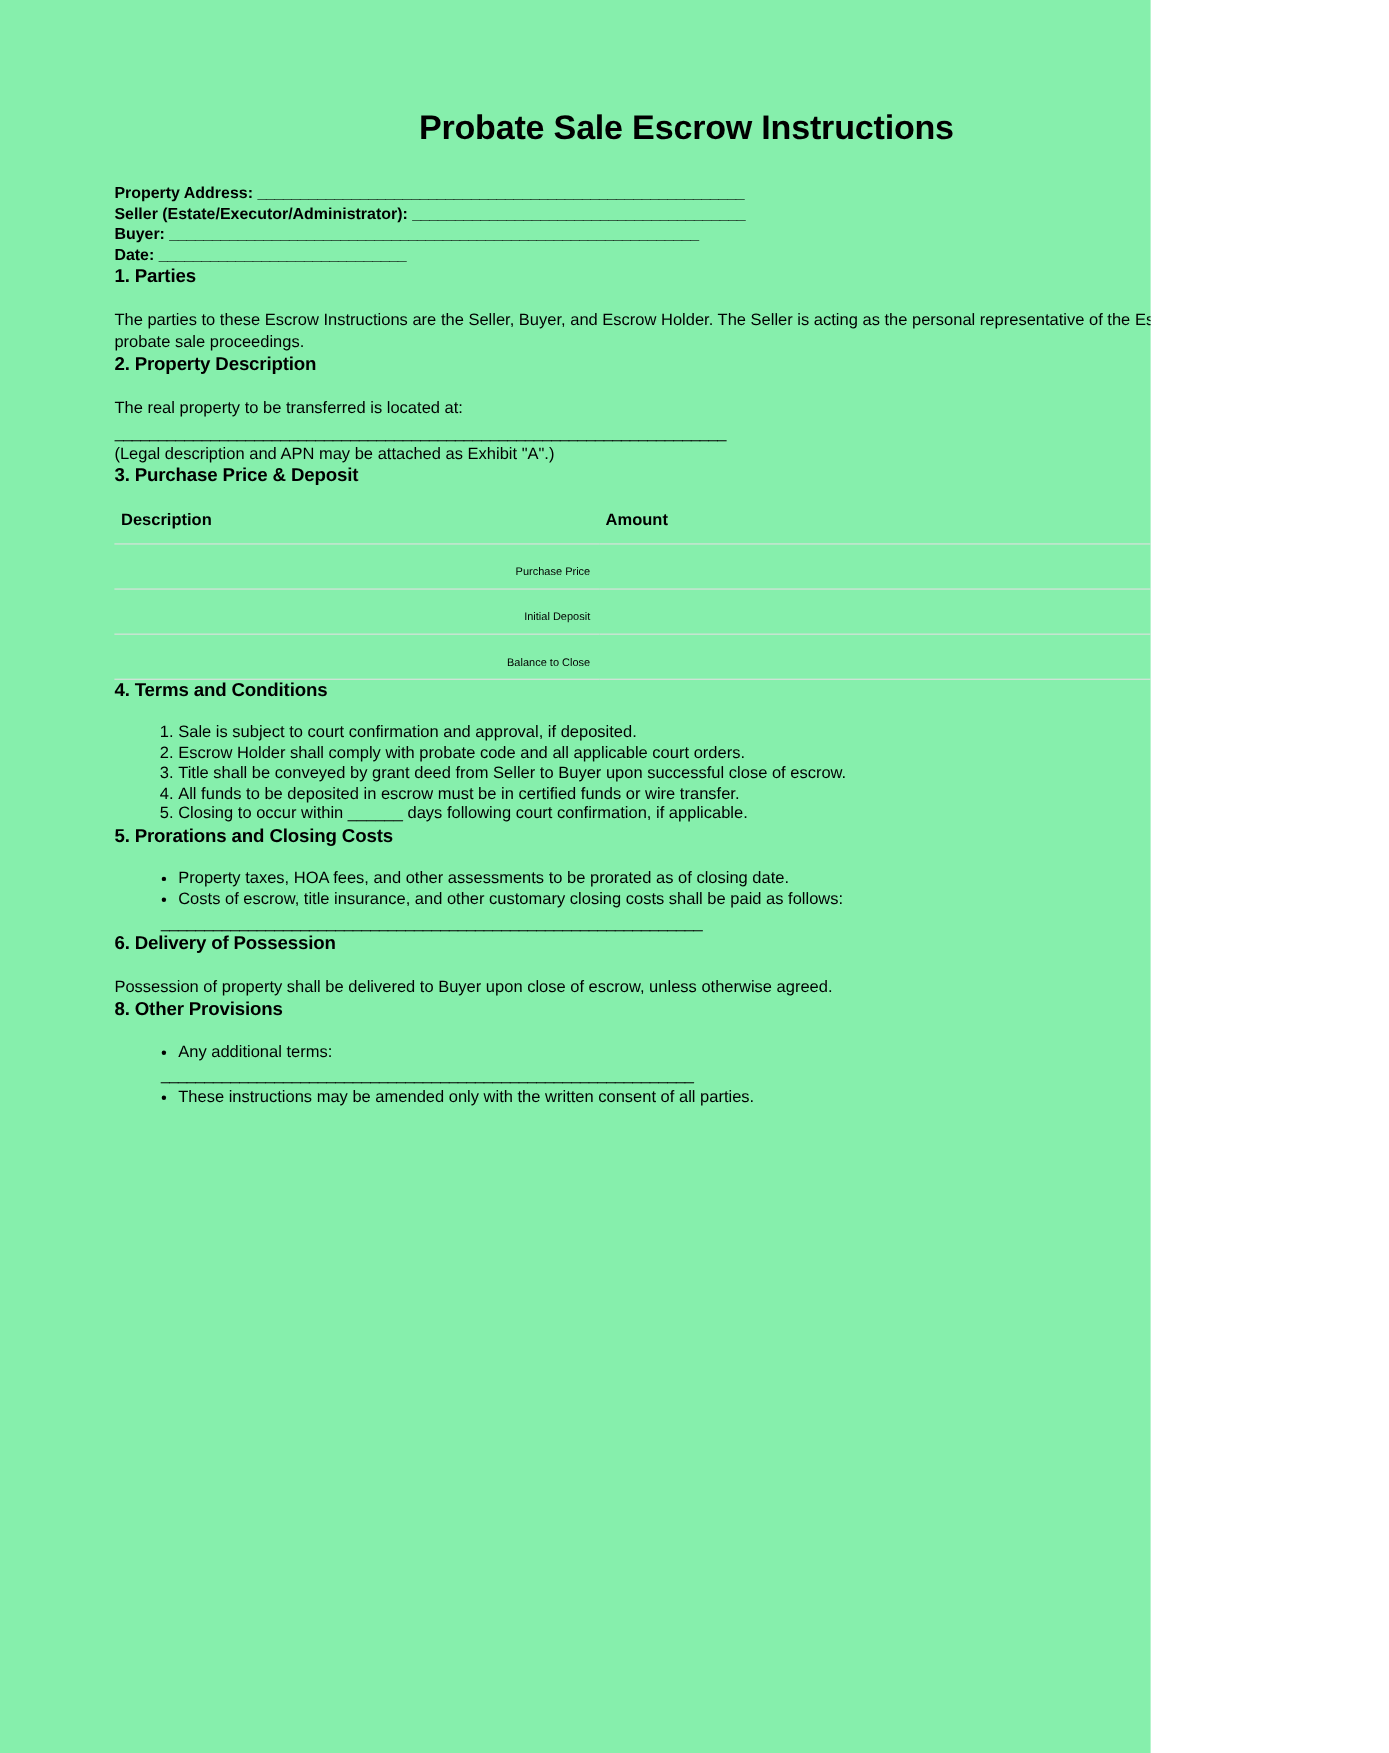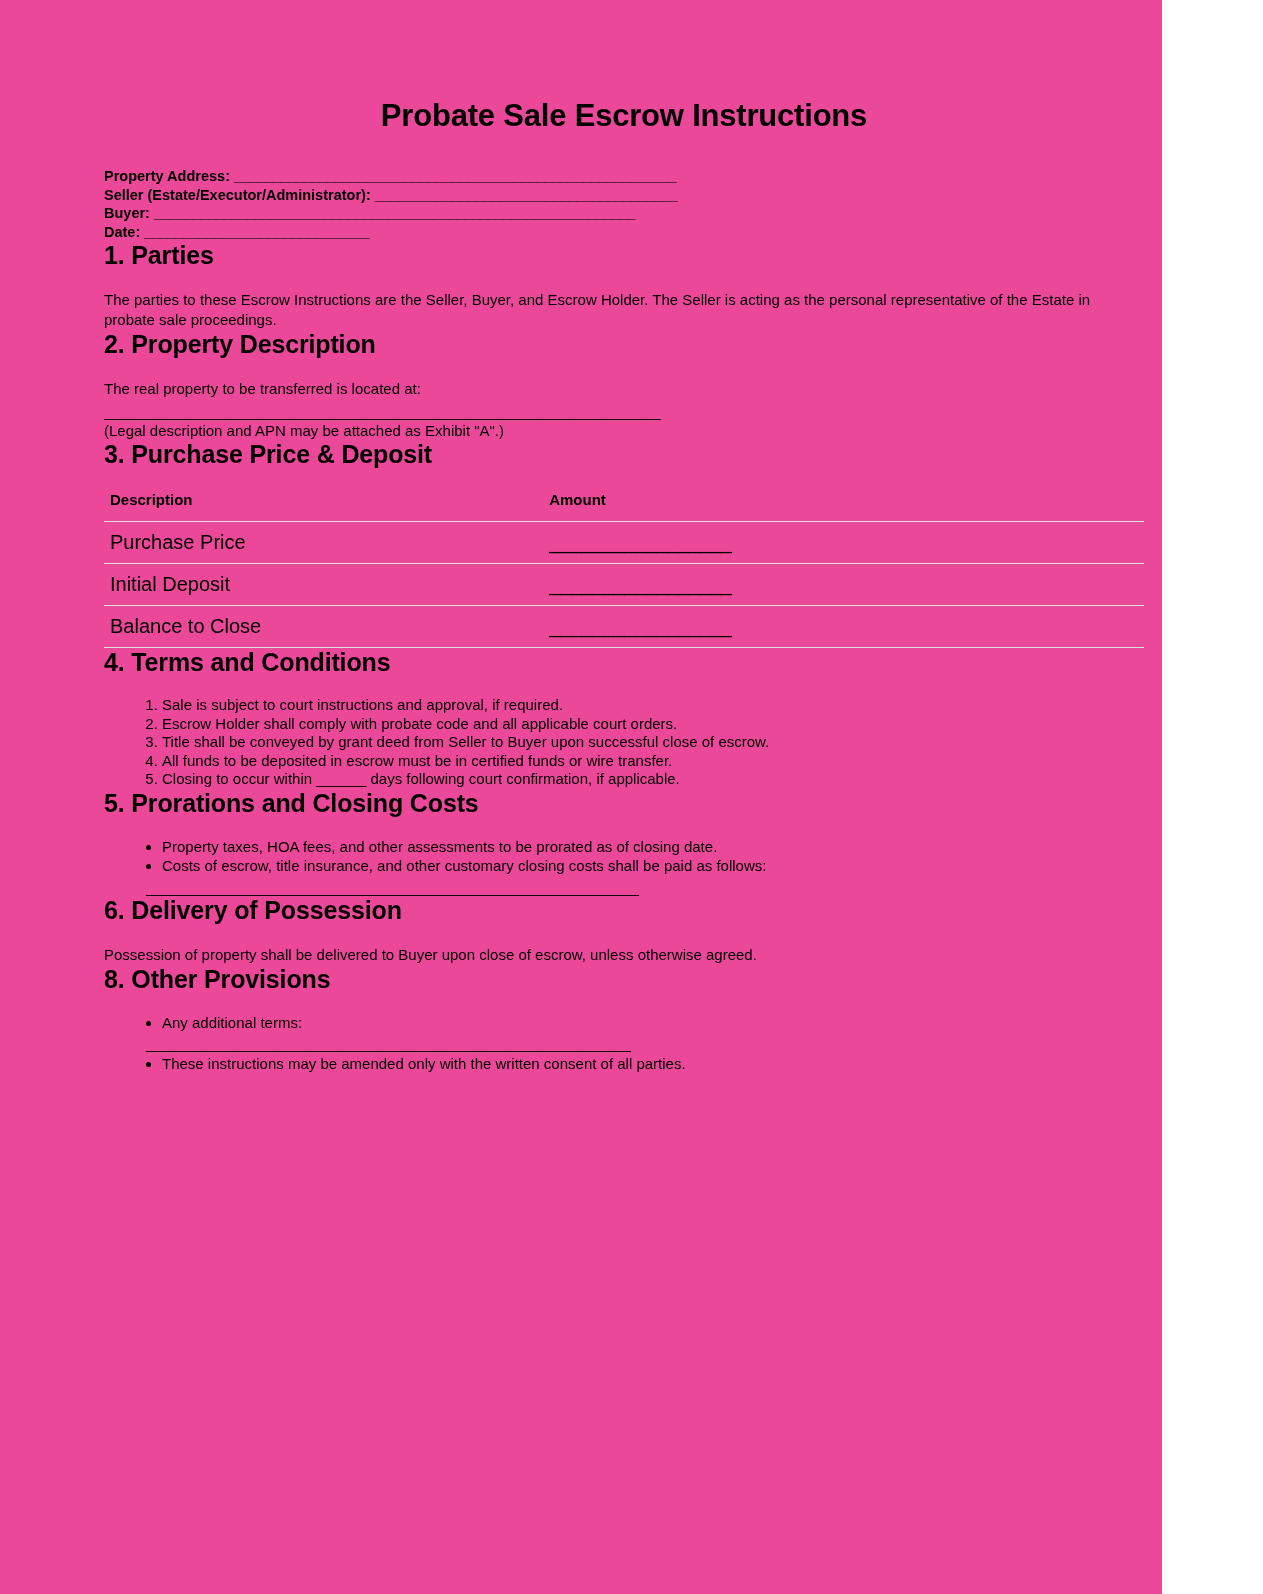--- a/index.html
+++ b/index.html
@@ -7,23 +7,23 @@
     margin: 0;
     padding: 0;
     background: #ffffff;
   }
   body {
     font-family: "Liberation Sans", sans-serif;
     color: #000000;
   }
   .page {
     position: relative;
-    width: 1162px;
+    width: 1046px;
     height: 1594px;
-    background: #ec4899;
+    background: #86efac;
     overflow: hidden;
     box-sizing: border-box;
   }
   .content {
     position: absolute;
     left: 104px;
     top: 0;
     width: 1040px;
   }
   
@@ -47,21 +47,21 @@
   }
   .field-label {
     font-weight: bold;
   }
   .field-rule {
     font-weight: bold;
     letter-spacing: -0.3px;
   }
   
   h2.section-heading {
-    font-size: 25px;
+    font-size: 17px;
     font-weight: bold;
     margin: 0;
     padding: 0;
     letter-spacing: -0.15px;
   }
   .sec-gap-1  { margin-top: 42px; }
   .sec-gap-2  { margin-top: 54px; }
   .sec-gap-3  { margin-top: 56px; }
   .sec-gap-4  { margin-top: 58px; }
   .sec-gap-5  { margin-top: 50px; }
@@ -97,24 +97,24 @@
     font-size: 15px;
   }
   table.price-table th {
     text-align: left;
     font-weight: bold;
     font-size: 15px;
     padding: 0 8px 13px 6px;
     border-bottom: 1px solid #e0e0e0;
   }
   table.price-table td {
-    text-align: left;
+    text-align: right;
     padding: 9px 8px 9px 6px;
     border-bottom: 1px solid #e0e0e0;
-    font-size: 20px;
+    font-size: 10px;
     vertical-align: bottom;
     height: 22px;
     margin-left: 31px;
   }
   table.price-table th.col-desc,
   table.price-table td.col-desc { width: 438px; }
   table.price-table th.col-amt,
   table.price-table td.col-amt  { width: 602px; }
   .amt-rule {
     display: inline-block;
@@ -221,21 +221,21 @@
           <td class="col-desc">Balance to Close</td>
           <td class="col-amt">
             <span class="amt-rule">_________________</span>
           </td>
         </tr>
       </tbody>
     </table>
 
     <h2 class="section-heading sec-gap-4">4. Terms and Conditions</h2>
     <ol class="terms-list">
-      <li>Sale is subject to court instructions and approval, if required.</li>
+      <li>Sale is subject to court confirmation and approval, if deposited.</li>
       <li>Escrow Holder shall comply with probate code and all applicable court orders.</li>
       <li>Title shall be conveyed by grant deed from Seller to Buyer upon successful close of escrow.</li>
       <li>All funds to be deposited in escrow must be in certified funds or wire transfer.</li>
       <li>Closing to occur within ______ days following court confirmation, if applicable.</li>
     </ol>
 
     <h2 class="section-heading sec-gap-5">5. Prorations and Closing Costs</h2>
     <ul class="bullet-list">
       <li>Property taxes, HOA fees, and other assessments to be prorated as of closing date.</li>
       <li>Costs of escrow, title insurance, and other customary closing costs shall be paid as follows:</li>

